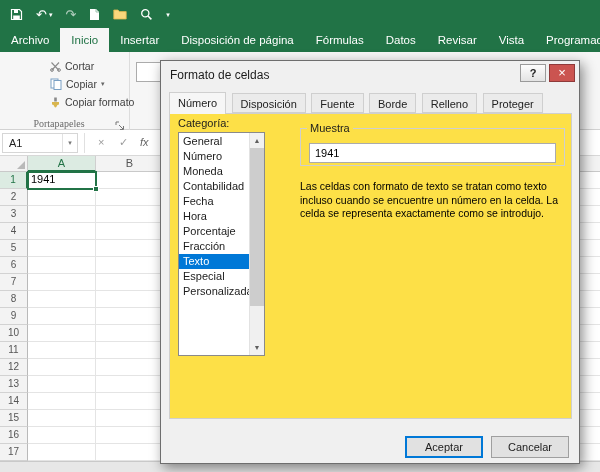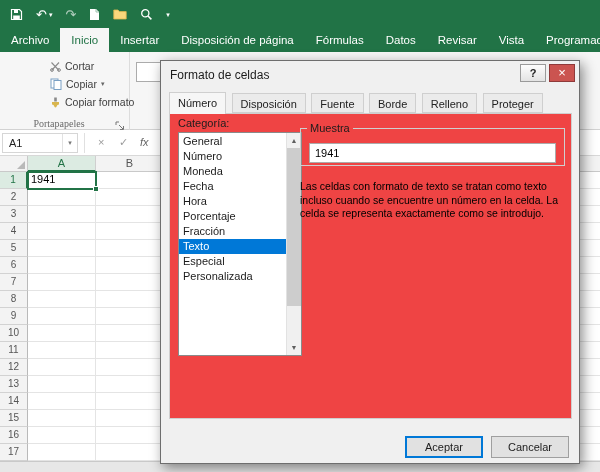--- a/index.html
+++ b/index.html
@@ -74,23 +74,23 @@
             border:1px solid #6e6e6e; box-shadow:3px 4px 12px rgba(0,0,0,.45); z-index:10; }
   .dtitle { position:absolute; left:9px; top:0; height:28px; line-height:28px; font-size:12px; color:#1c1c1c; }
   .dhelp { position:absolute; right:33px; top:3px; width:26px; height:18px; background:linear-gradient(#fdfdfd,#e3e3e3);
            border:1px solid #9a9a9a; text-align:center; line-height:16px; font-size:11px; font-weight:bold; color:#222; }
   .dclose { position:absolute; right:4px; top:3px; width:26px; height:18px; background:#cb5450;
             border:1px solid #8f3a3a; color:#fff; text-align:center; line-height:15px; font-size:13px; }
   .dtabs { position:absolute; left:8px; top:31px; z-index:3; white-space:nowrap; }
   .dtab { display:inline-block; height:20px; line-height:20px; padding:0 8px; font-size:11px; color:#222;
           background:#ebebeb; border:1px solid #cfcfcf; position:relative; top:1px; margin-right:1px; }
   .dtab.active { background:#f6f6f6; height:22px; line-height:21px; top:0; border-bottom:none; }
-  .dpage { position:absolute; left:8px; top:52px; width:403px; height:306px; background:#ef4444; border:1px solid #cfcfcf; }
+  .dpage { position:absolute; left:8px; top:52px; width:403px; height:306px; background:#fde047; border:1px solid #cfcfcf; }
   .cat-label { position:absolute; left:8px; top:3px; font-size:11px; color:#1c1c1c; }
-  .listbox { position:absolute; left:8px; top:18px; width:124px; height:224px; background:#fff; border:1px solid #8a8a8a; }
+  .listbox { position:absolute; left:8px; top:18px; width:87px; height:224px; background:#fff; border:1px solid #8a8a8a; }
   .litems { position:absolute; left:0; top:1px; right:15px; }
   .litem { height:15px; line-height:15px; font-size:11px; color:#1c1c1c; padding-left:4px; white-space:nowrap; overflow:hidden; }
   .litem.selected { background:#0078d7; color:#fff; }
   .lscroll { position:absolute; right:0; top:0; bottom:0; width:15px; background:#f0f0f0; border-left:1px solid #e2e2e2; }
   .larrow { position:absolute; left:0; width:14px; height:15px; background:#f1f1f1; color:#5f5f5f;
             font-size:7px; text-align:center; line-height:15px; }
   .larrow.up { top:0; } .larrow.down { bottom:0; }
   .lthumb { position:absolute; left:0; top:15px; width:14px; height:158px; background:#cdcdcd; }
   .muestra { position:absolute; left:130px; top:8px; width:265px; height:44px; border:1px solid #cfcfcf; }
   .muestra legend { font-size:11px; color:#1c1c1c; margin-left:6px; padding:0 3px; }
@@ -276,20 +276,21 @@
       <span class="dtab">Proteger</span>
     </div>
 
     <div class="dpage">
       <div class="cat-label">Categoría:</div>
       <div class="listbox">
         <div class="litems">
           <div class="litem">General</div>
           <div class="litem">Número</div>
           <div class="litem">Moneda</div>
+          <div class="litem">Contabilidad</div>
           <div class="litem">Fecha</div>
           <div class="litem">Hora</div>
           <div class="litem">Porcentaje</div>
           <div class="litem">Fracción</div>
           <div class="litem selected">Texto</div>
           <div class="litem">Especial</div>
           <div class="litem">Personalizada</div>
         </div>
         <div class="lscroll">
           <div class="larrow up">▲</div>

